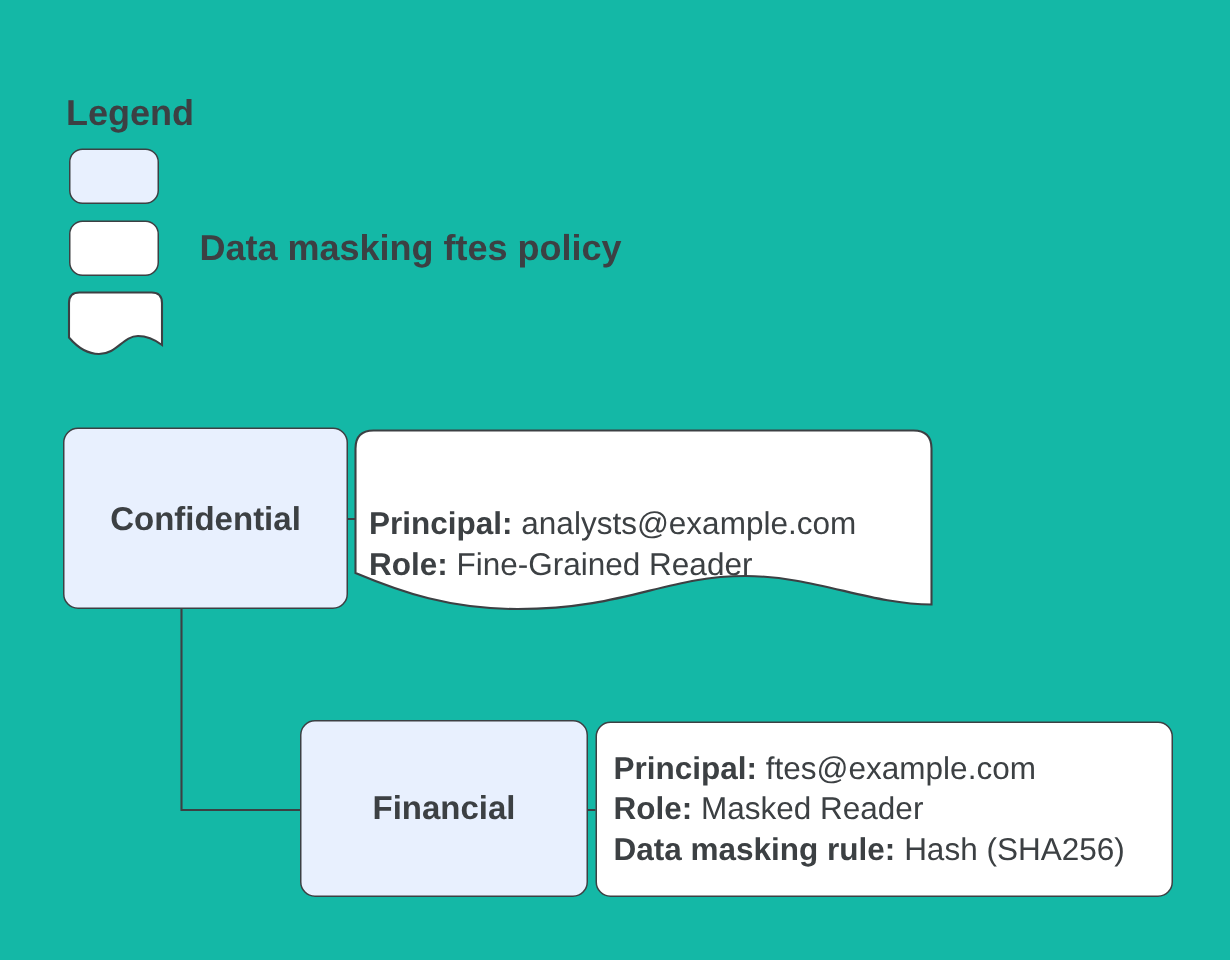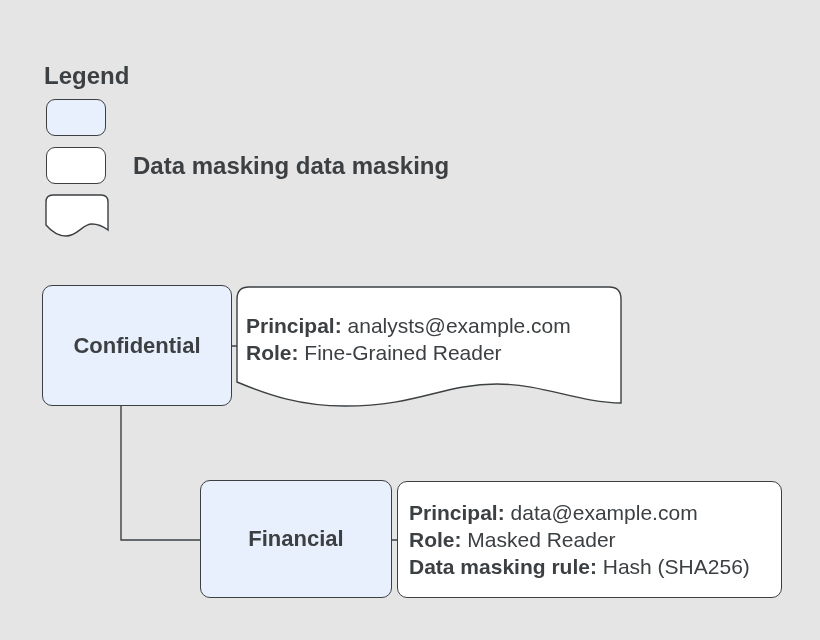--- a/index.html
+++ b/index.html
@@ -4,21 +4,21 @@
 <style>
   html, body {
     margin: 0;
     padding: 0;
     background: #ffffff;
   }
   .canvas {
     position: relative;
     width: 820px;
     height: 640px;
-    background: #e5e5e5;
+    background: #14b8a6;
     font-family: "Liberation Sans", "DejaVu Sans", sans-serif;
     color: #3C4043;
     overflow: hidden;
   }
   .abs { position: absolute; }
 
   
   .legend-title {
     left: 44px; top: 62px;
     font-size: 24px;
@@ -110,47 +110,47 @@
          C 443 384, 418 406, 345 406
          C 300 406, 268 395, 237 382
          L 237 299 Q 237 287 249 287 Z"></path>
   </svg>
 
   <div class="abs legend-title">Legend</div>
 
   <div class="abs swatch swatch-policy" style="top:99px;"></div>
 
   <div class="abs swatch swatch-white" style="top:147px;"></div>
-  <div class="abs legend-label" style="top:152px;">Data masking data masking</div>
+  <div class="abs legend-label" style="top:152px;">Data masking ftes policy</div>
 
 
   <div class="abs node" style="left:42px; top:285px; width:190px; height:121px;justify-content:center;">
     <span>Confidential</span>
   </div>
 
   <div class="abs node" style="left:200px; top:480px; width:192px; height:118px;">
     <span>Financial</span>
   </div>
 
-  <div class="abs policy-text" style="left:246px; top:312px;">
+  <div class="abs policy-text" style="left:246px; top:336px;">
     <div>
       <span class="lbl">Principal:</span>
       <span>analysts@example.com</span>
     </div>
     <div>
       <span class="lbl">Role:</span>
       <span>Fine-Grained Reader</span>
     </div>
   </div>
 
   <div class="abs detail-box" style="left:397px; top:481px; width:385px; height:117px;"></div>
   <div class="abs policy-text" style="left:409px; top:499px;">
     <div>
       <span class="lbl">Principal:</span>
-      <span>data@example.com</span>
+      <span>ftes@example.com</span>
     </div>
     <div>
       <span class="lbl">Role:</span>
       <span>Masked Reader</span>
     </div>
     <div>
       <span class="lbl">Data masking rule:</span>
       <span>Hash (SHA256)</span>
     </div>
   </div>

